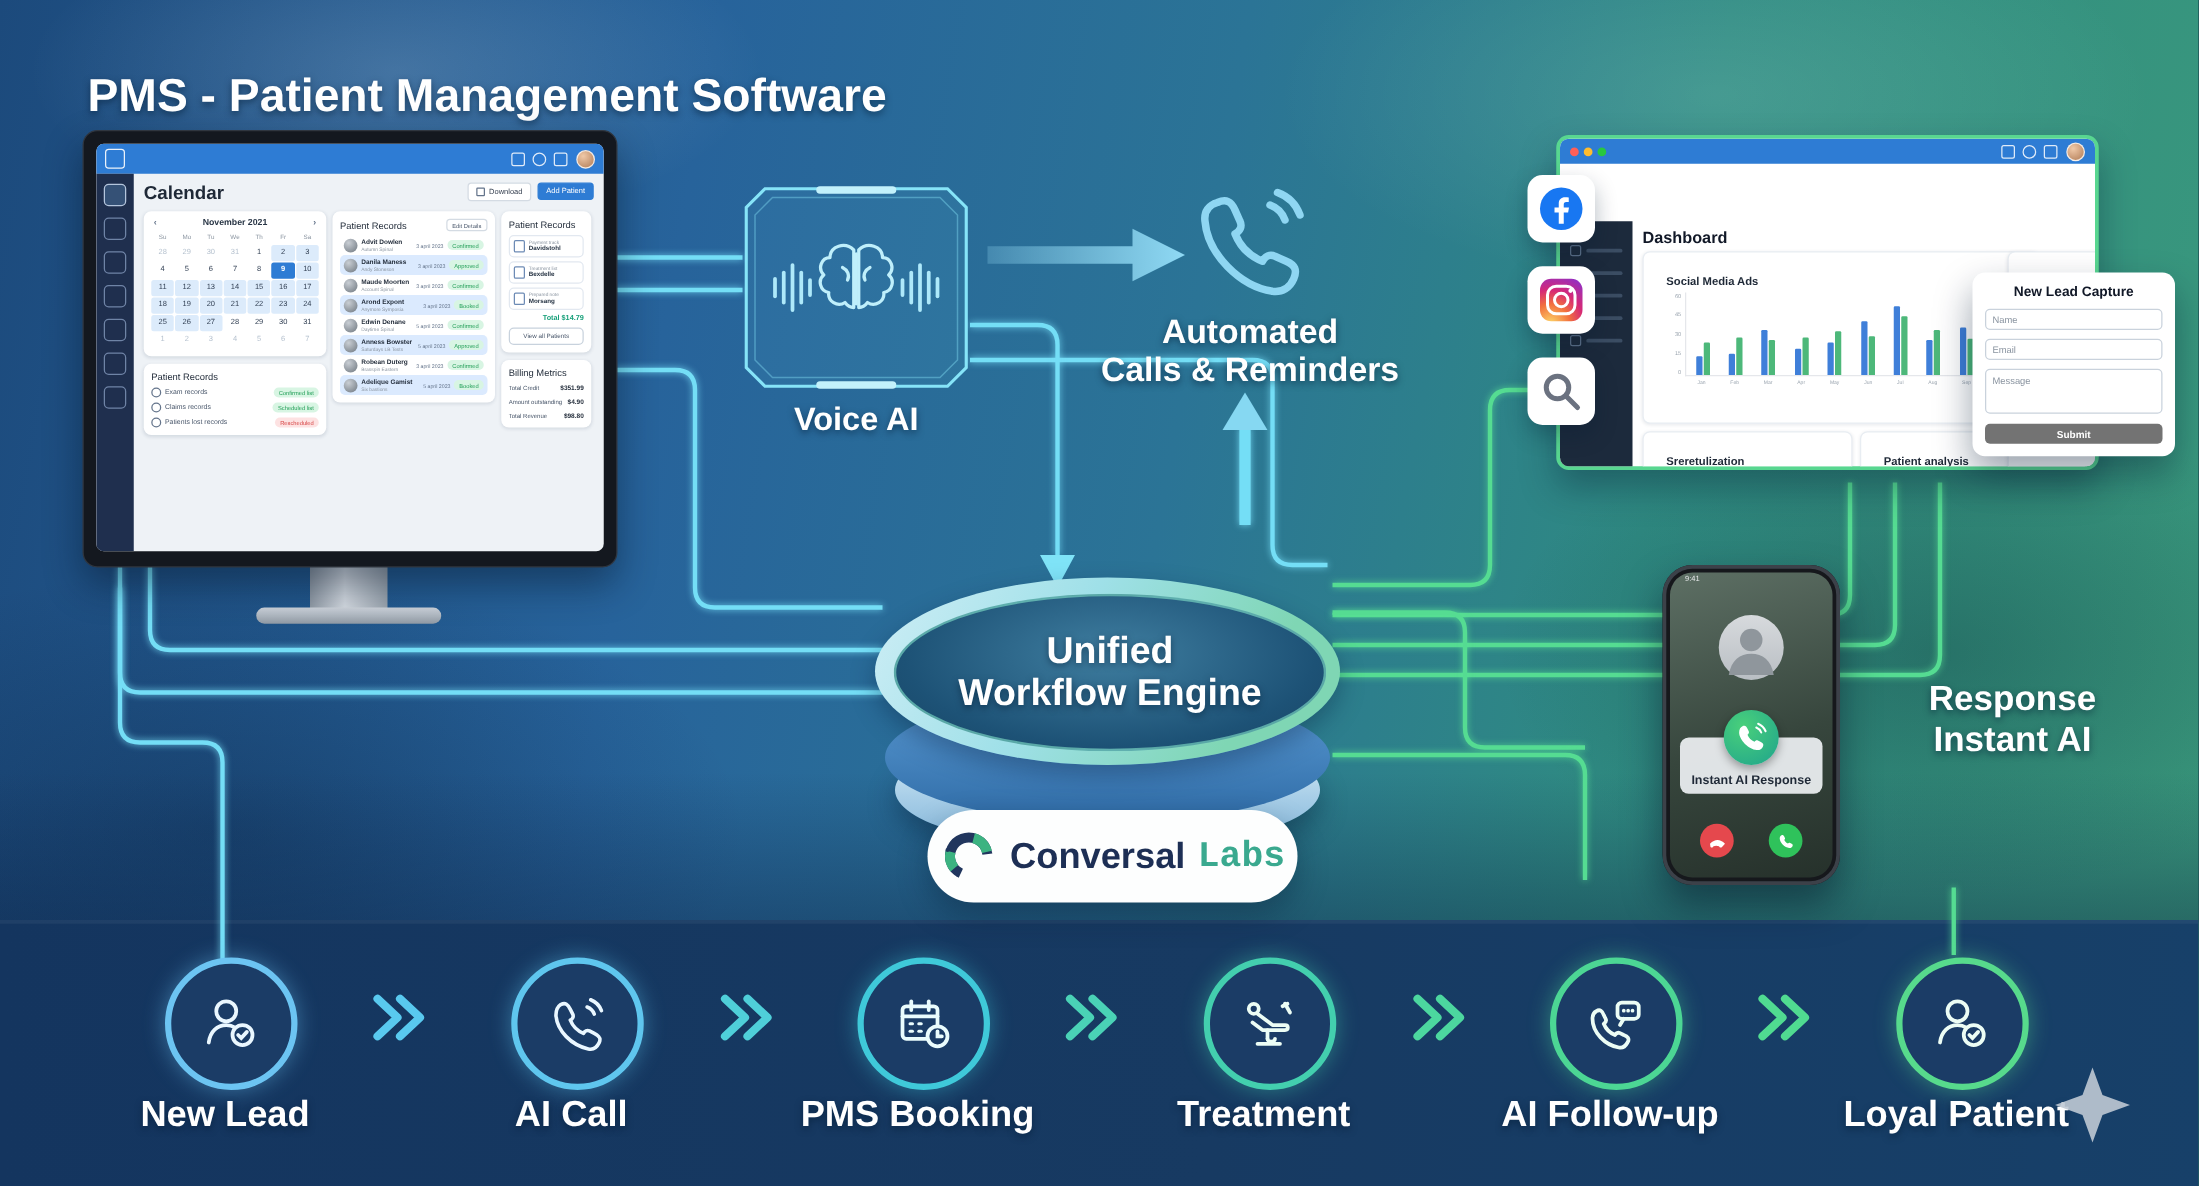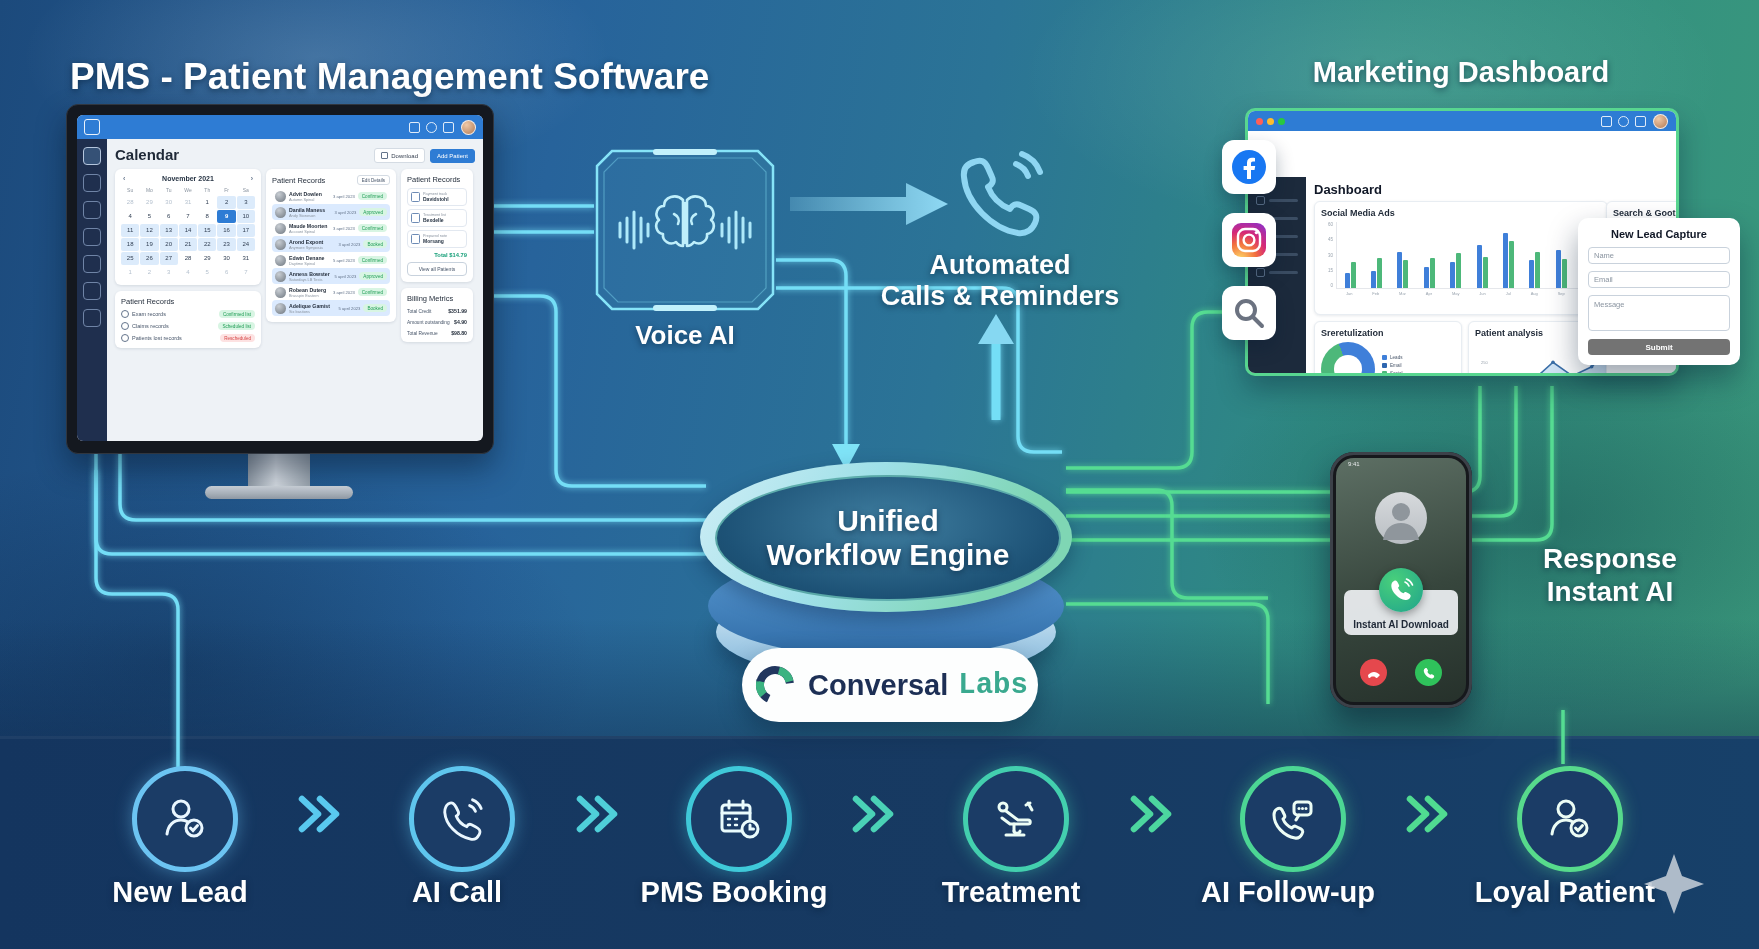--- a/index.html
+++ b/index.html
@@ -35,21 +35,21 @@
   .s-logo{width:14px;height:14px;border-radius:3px;border:1.5px solid #fff;opacity:.9;}
   .s-top .sp{flex:1;}
   .tico{width:9px;height:9px;border:1.2px solid rgba(255,255,255,.85);border-radius:2px;margin-left:6px;}
   .tico.rnd{border-radius:50%;}
   .s-ava{width:13px;height:13px;border-radius:50%;background:radial-gradient(circle at 35% 30%,#f0c9a8,#b07a54);margin-left:7px;border:1px solid rgba(255,255,255,.8);}
   .s-body{flex:1;display:flex;min-height:0;}
   .s-side{width:30px;background:#1f2f4e;display:flex;flex-direction:column;align-items:center;padding-top:8px;gap:9px;flex:none;}
   .s-sico{width:16px;height:16px;border:1.4px solid #7e93b6;border-radius:4px;opacity:.85;}
   .s-sico.on{background:#3a577e;border-color:#cfe0f5;}
   .s-main{flex:1;padding:7px 8px;min-width:0;}
-  .s-hrow{display:flex;align-items:flex-end;margin-bottom:6px;}
+  .s-hrow{display:flex;align-items:flex-start;margin-bottom:6px;}
   .s-h1{font-size:15px;font-weight:bold;color:#1f2937;flex:1;}
   .pbtn{font-size:6px;color:#374151;background:#fff;border:1px solid #d4dbe3;border-radius:3px;padding:3px 6px;margin-left:5px;display:flex;align-items:center;gap:3px;}
   .pbtn .bico{width:5px;height:5px;border:1px solid #64748b;border-radius:1px;}
   .pbtn.blue{background:#2e7cd4;color:#fff;border-color:#2e7cd4;}
   .s-cols{display:flex;gap:5px;align-items:flex-start;}
   .card{background:#fff;border-radius:6px;box-shadow:0 1px 3px rgba(20,40,70,.12);padding:6px;}
   .col1{width:146px;flex:none;}
   .col2{width:130px;flex:none;}
   .col3{width:72px;flex:none;}
   .cal-nav{display:flex;align-items:center;font-size:7px;font-weight:bold;color:#273444;margin-bottom:3px;}
@@ -115,21 +115,21 @@
   .d-top{height:20px;background:#2e7cd4;display:flex;align-items:center;padding:0 8px;}
   .dot{width:7px;height:7px;border-radius:50%;margin-right:4px;}
   .d-top .sp{flex:1;}
   .d-body{display:flex;height:236px;margin-top:46px;}
   .d-side{width:58px;background:#1c2a3c;padding-top:10px;flex:none;}
   .d-srow{display:flex;align-items:center;gap:4px;margin:9px 8px;}
   .d-sq{width:7px;height:7px;border:1.2px solid #5c7089;border-radius:2px;flex:none;}
   .d-ln{height:3px;flex:1;background:#3b4d63;border-radius:2px;}
   .d-main{flex:1;padding:5px 8px;position:relative;min-width:0;}
   .d-h1{font-size:13px;font-weight:bold;color:#111827;margin-bottom:4px;}
-  .dcard{background:#fff;border:1px solid #e8edf2;border-radius:6px;box-shadow:0 1px 3px rgba(20,40,70,.10);padding:6px;}
+  .dcard{background:#fff;border:1px solid #e8edf2;border-radius:6px;box-shadow:0 1px 3px rgba(20,40,70,.10);padding:18px;}
   .dcard .ct{font-size:9px;font-weight:bold;color:#1f2937;margin-bottom:4px;}
   #ads{width:280px;height:100px;}
   .chart{display:flex;gap:3px;}
   #ybar{display:flex;flex-direction:column;justify-content:space-between;height:66px;font-size:4.5px;color:#9aa4af;text-align:right;width:12px;flex:none;}
   .plot{flex:1;height:66px;border-left:1px solid #e5e7eb;border-bottom:1px solid #e5e7eb;display:flex;align-items:flex-end;justify-content:space-around;}
   .grp{display:flex;align-items:flex-end;gap:1px;}
   .bar{width:5px;border-radius:1px 1px 0 0;}
   #xbar{display:flex;justify-content:space-around;font-size:4px;color:#9aa4af;margin-left:15px;margin-top:2px;}
   .row2{display:flex;gap:6px;margin-top:6px;}
   #segcard{width:134px;height:96px;}
@@ -560,21 +560,20 @@
       <circle cx="23" cy="23" r="15" fill="none" stroke="#3cb381" stroke-width="8" stroke-dasharray="16 79" transform="rotate(-75 23 23)"></circle>
       <circle cx="23" cy="23" r="15" fill="none" stroke="#3cb381" stroke-width="8" stroke-dasharray="14 81" transform="rotate(140 23 23)"></circle>
       <circle cx="6" cy="18" r="1.6" fill="#21365e"></circle>
         <circle cx="8" cy="30" r="1.4" fill="#3cb381"></circle>
         <circle cx="14" cy="38" r="1.4" fill="#21365e"></circle>
     </svg>
     <span class="brand-n">Conversal</span>
     <span class="brand-l">Labs</span>
   </div>
 
-  <div class="abs wlabel" id="mk-title">Marketing Dashboard</div>
   <div class="abs" id="dash">
     <div class="d-top">
       <div class="dot" style="background:#ff5f57"></div>
       <div class="dot" style="background:#febc2e"></div>
       <div class="dot" style="background:#28c840"></div>
       <div class="sp"></div>
       <div class="tico"></div>
       <div class="tico rnd"></div>
       <div class="tico"></div>
       <div class="s-ava"></div>
@@ -777,21 +776,21 @@
   <div class="abs" id="phone">
     <div class="ph-scr">
       <div class="ph-time">9:41</div>
       <div class="ph-ava">
         <svg width="52" height="52" viewBox="0 0 52 52">
             <circle cx="26" cy="20" r="9" fill="#8f969c"></circle>
             <path d="M8 48 c2-12 9-17 18-17 s16 5 18 17 z" fill="#8f969c"></path>
           </svg>
       </div>
       <div class="ph-banner">
-          <span>Instant AI Download</span>
+          <span>Instant AI Response</span>
         </div>
       <div class="ph-call">
         <svg width="26" height="26" viewBox="0 0 26 26">
           <path d="M6 4 c2-1 3 0 4 2 l1 2 c0.5 1 0 2 -1 2.7 c1 2.6 3 4.6 5.6 5.6 c0.7-1 1.7-1.5 2.7-1 l2 1 c2 1 3 2 2 4 c-1 2 -2.6 3 -5 2.7 C11 22.6 3.4 15 3.3 9 c0-2.4 1-4.3 2.7-5 z" fill="#fff"></path>
           <path d="M17 5 a7 7 0 0 1 4 4 M18.5 2 a11 11 0 0 1 6 6" stroke="#fff" stroke-width="1.6" fill="none" stroke-linecap="round"></path>
         </svg>
       </div>
       <div class="ph-btn red">
         <svg width="16" height="16" viewBox="0 0 16 16">
             <path d="M2 10 c4-4 8-4 12 0 l-2.4 2.6 c-0.8 0.8 -2 0.4 -2.4-0.6 c-1.6-0.6-3-0.6-4.4 0 c-0.4 1-1.6 1.4-2.4 0.6 z" fill="#fff"></path>

